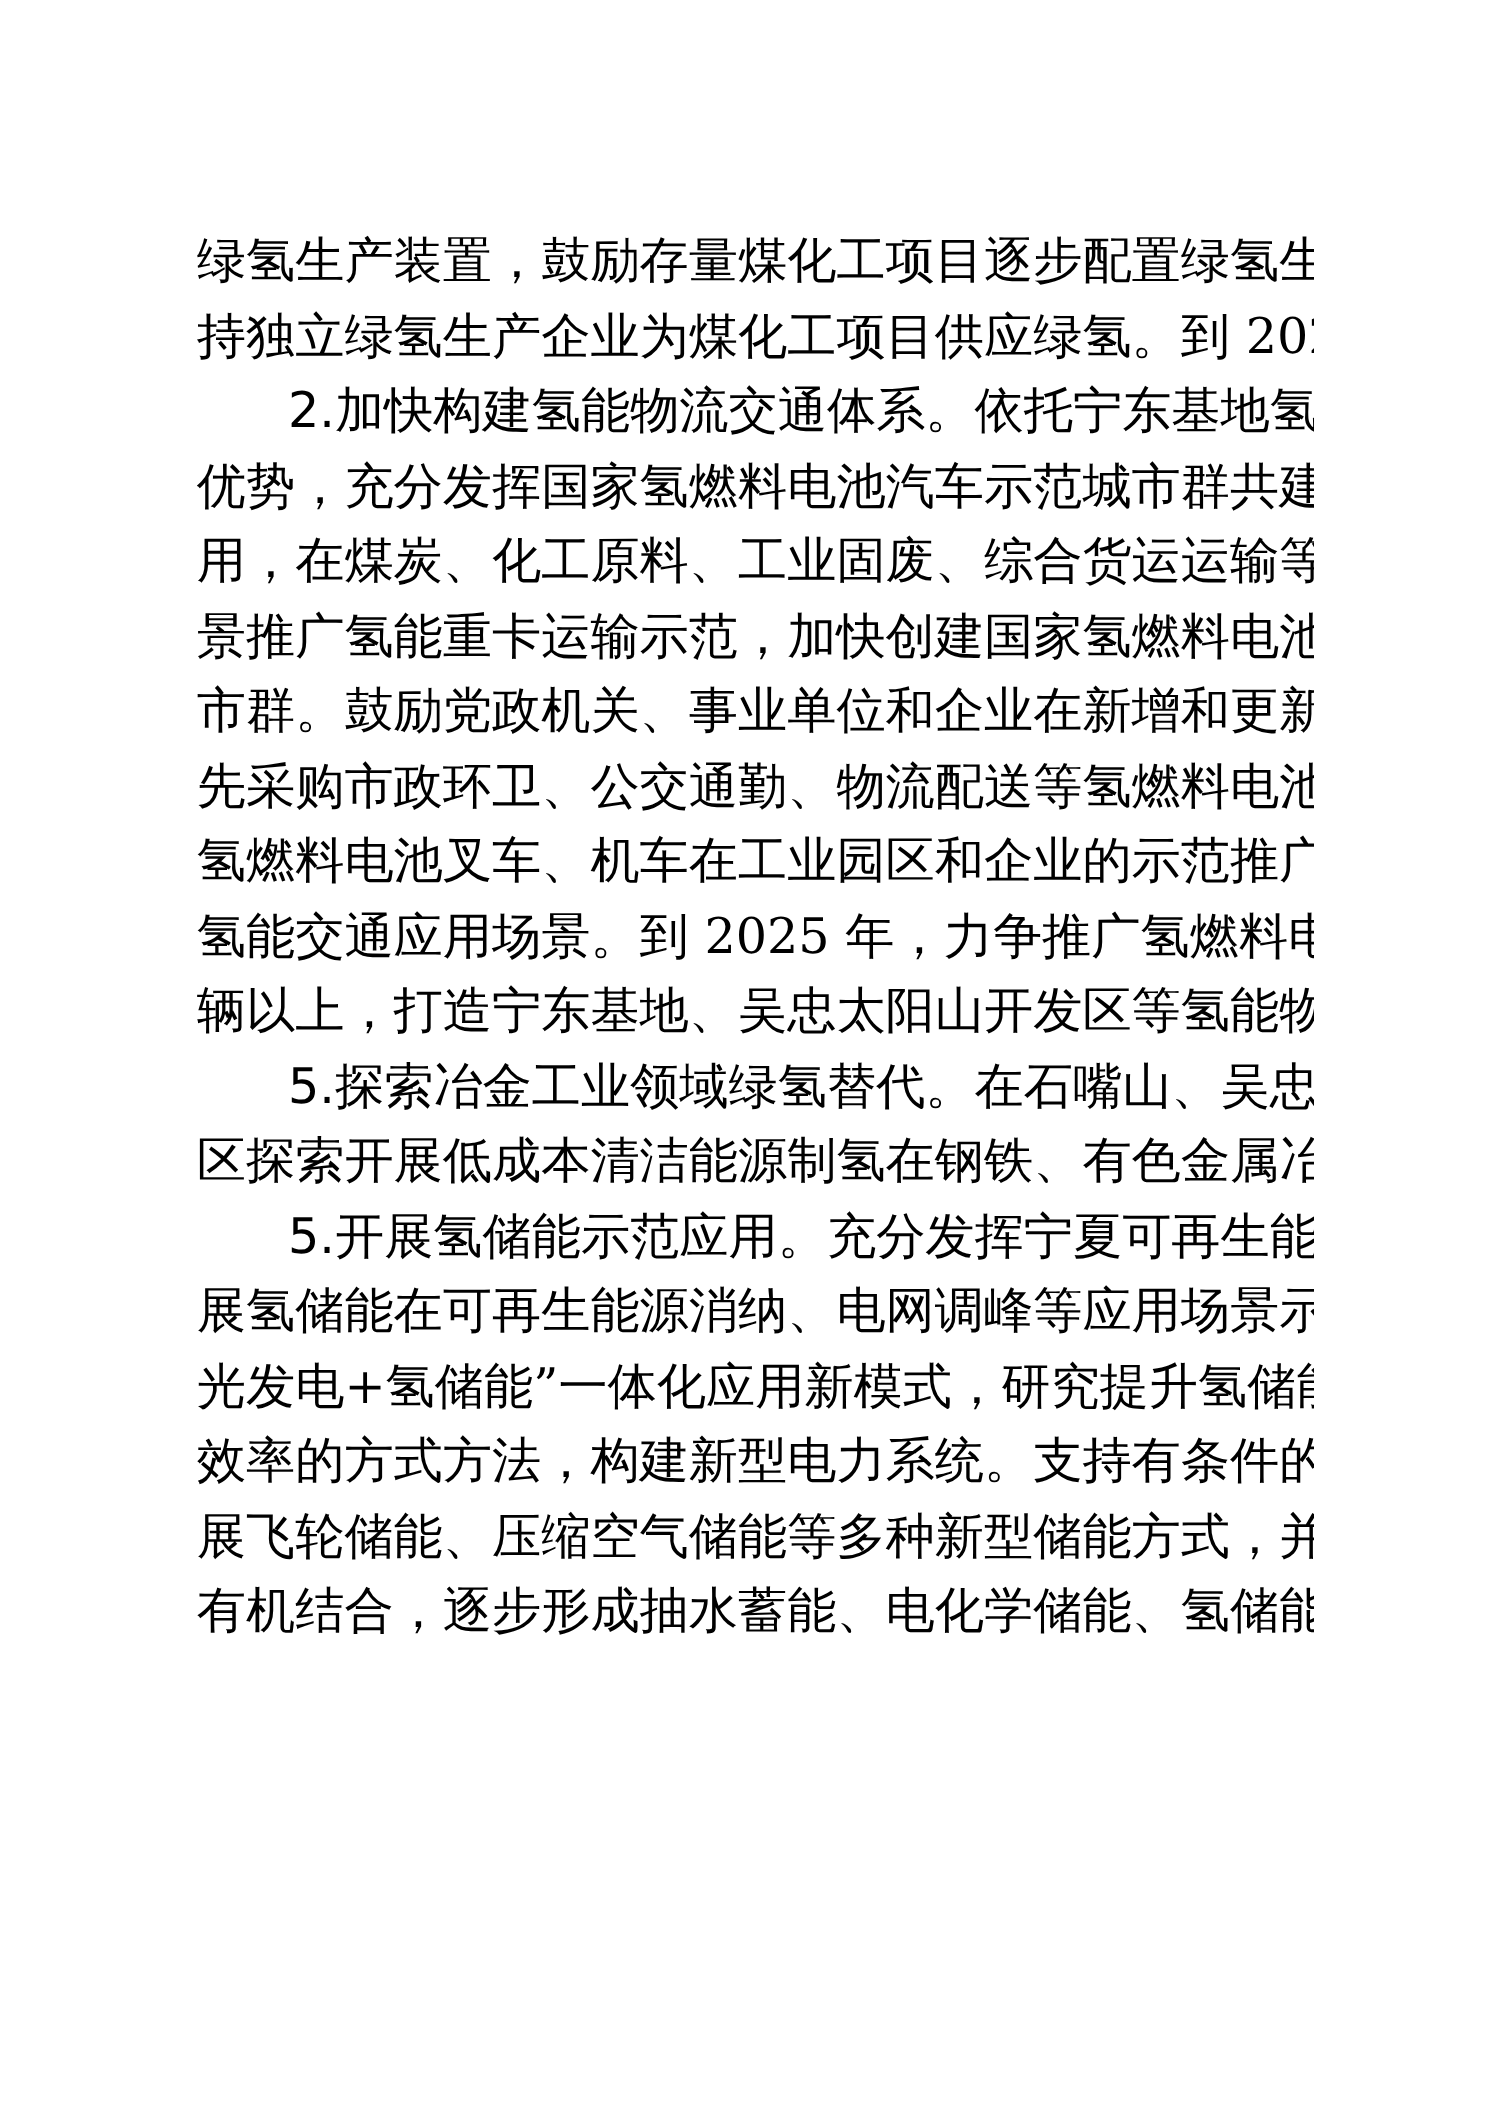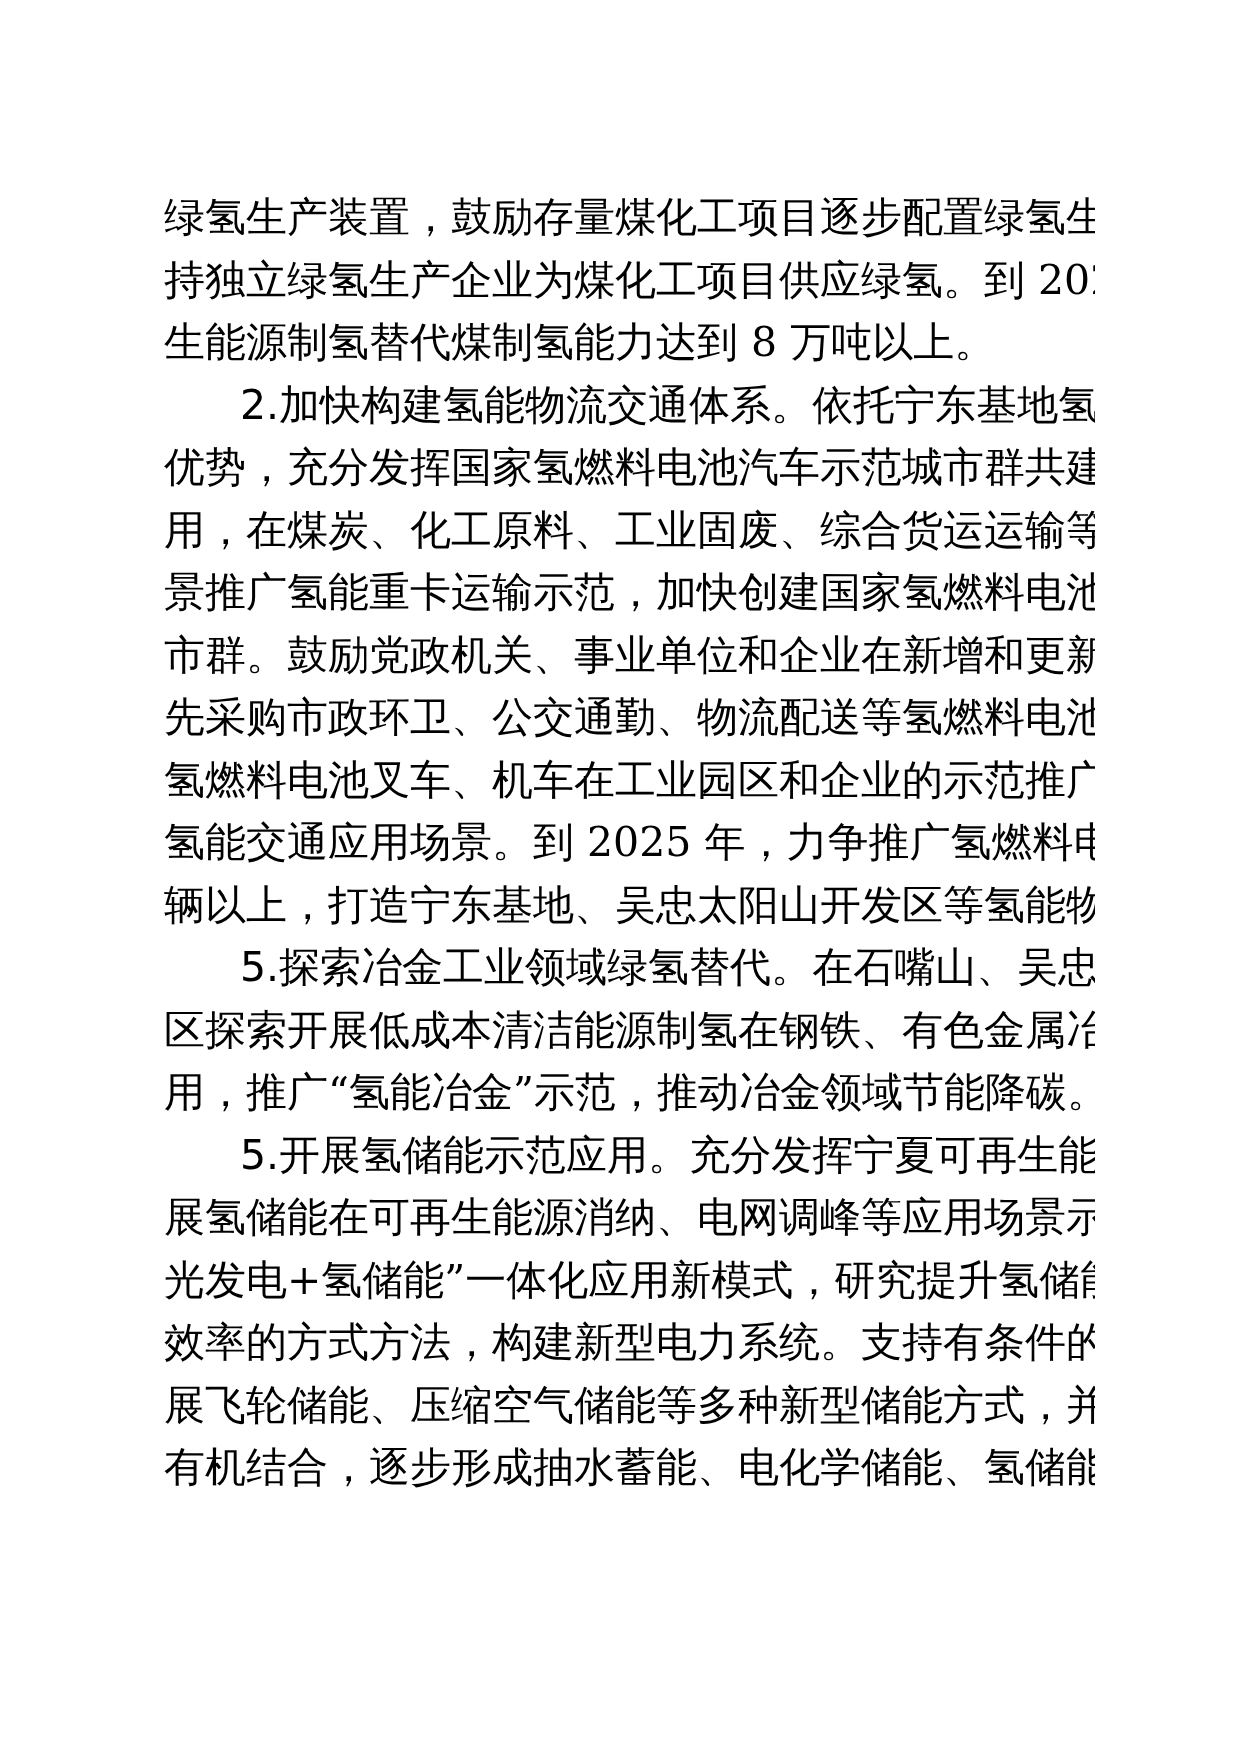--- a/index.html
+++ b/index.html
@@ -52,37 +52,35 @@
   }
 </style>
 </head>
 <body>
 
 <div class="page">
   <div class="content" id="doc-content">
       <div class="paragraph">
         <div class="line"><span class="seg">绿氢生产装置，鼓励存量煤化工项目逐步配置绿氢生产装置，支</span></div>
         <div class="line"><span class="seg">持独立绿氢生产企业为煤化工项目供应绿氢。到 2025 年，可再</span></div>
-        <div class="line last"><span class="seg">生能源制氢替代煤制氢能力达到 8 万吨以上。</span></div>
       </div>
       <div class="paragraph">
         <div class="line indent"><span class="seg bold-lead">2.加快构建氢能物流交通体系。</span><span class="seg">依托宁东基地氢能产业基础</span></div>
         <div class="line"><span class="seg">优势，充分发挥国家氢燃料电池汽车示范城市群共建协作机制作</span></div>
         <div class="line"><span class="seg">用，在煤炭、化工原料、工业固废、综合货运运输等重点应用场</span></div>
         <div class="line"><span class="seg">景推广氢能重卡运输示范，加快创建国家氢燃料电池汽车示范城</span></div>
         <div class="line"><span class="seg">市群。鼓励党政机关、事业单位和企业在新增和更新的车辆中优</span></div>
         <div class="line"><span class="seg">先采购市政环卫、公交通勤、物流配送等氢燃料电池汽车，探索</span></div>
         <div class="line"><span class="seg">氢燃料电池叉车、机车在工业园区和企业的示范推广，开拓全新</span></div>
         <div class="line"><span class="seg">氢能交通应用场景。到 2025 年，力争推广氢燃料电池商用车 500</span></div>
         <div class="line last"><span class="seg">辆以上，打造宁东基地、吴忠太阳山开发区等氢能物流枢纽。</span></div>
       </div>
       <div class="paragraph">
         <div class="line indent"><span class="seg bold-lead">5.探索冶金工业领域绿氢替代。</span><span class="seg">在石嘴山、吴忠、中卫等地</span></div>
         <div class="line"><span class="seg">区探索开展低成本清洁能源制氢在钢铁、有色金属冶炼等行业应</span></div>
-        <div class="line last"><span class="seg">用，推广“氢能冶金”示范，推动冶金领域节能降碳。</span></div>
       </div>
       <div class="paragraph">
         <div class="line indent"><span class="seg bold-lead">5.开展氢储能示范应用。</span><span class="seg">充分发挥宁夏可再生能源优势，开</span></div>
         <div class="line"><span class="seg">展氢储能在可再生能源消纳、电网调峰等应用场景示范，探索“风</span></div>
         <div class="line"><span class="seg">光发电+氢储能”一体化应用新模式，研究提升氢储能发电全流程</span></div>
         <div class="line"><span class="seg">效率的方式方法，构建新型电力系统。支持有条件的企业积极发</span></div>
         <div class="line"><span class="seg">展飞轮储能、压缩空气储能等多种新型储能方式，并与绿氢生产</span></div>
         <div class="line"><span class="seg">有机结合，逐步形成抽水蓄能、电化学储能、氢储能等多种储能</span></div>
       </div>
     </div>

